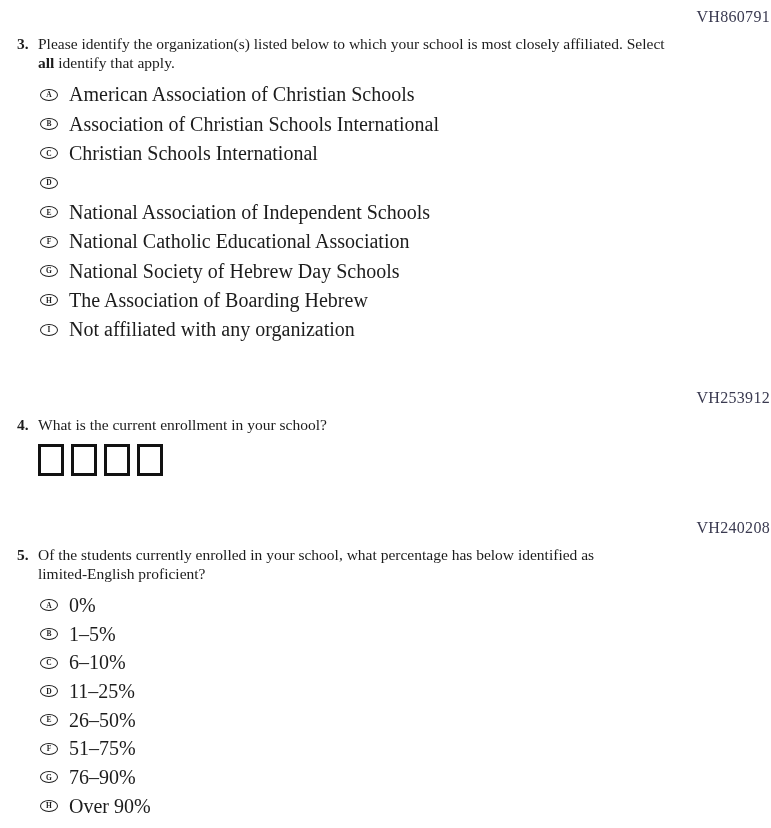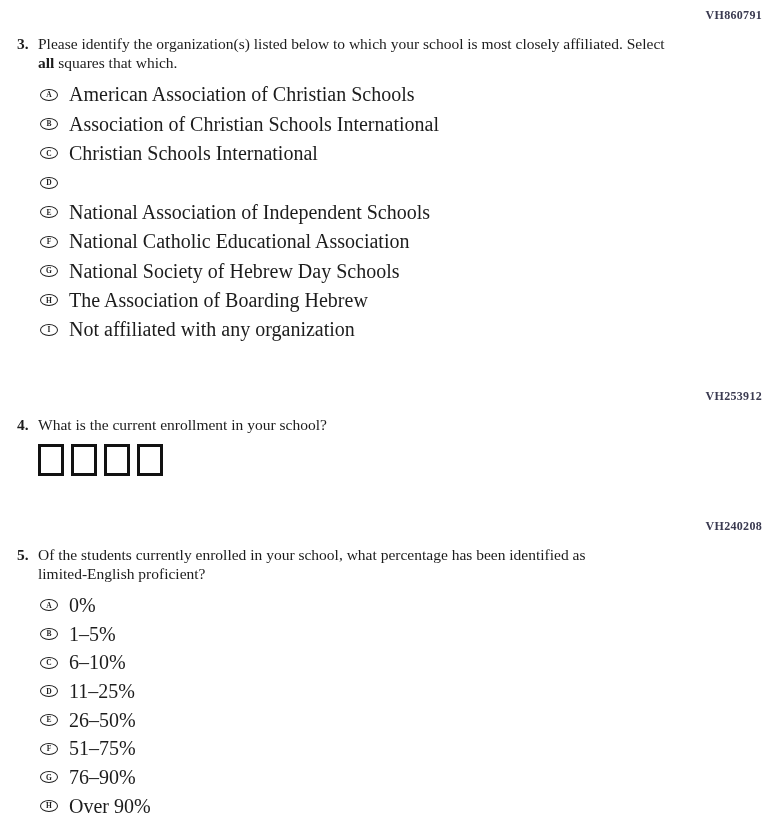--- a/index.html
+++ b/index.html
@@ -2,21 +2,21 @@
 <html><head>
 <meta charset="utf-8">
 <style>
   html,body{margin:0;padding:0;}
   body{
     width:771px;height:828px;position:relative;background:#ffffff;
     font-family:"Liberation Serif", serif;color:#1c1c1c;
     -webkit-font-smoothing:antialiased;
   }
   .code{
-    position:absolute;right:9px;font-size:12px;font-weight:700;
+    position:absolute;right:1px;font-size:16px;font-weight:400;
     color:#3a3a50;letter-spacing:0.3px;
   }
   .q{position:absolute;left:17px;width:700px;}
   .q-head{display:flex;align-items:flex-start;}
   .q-num{font-weight:700;font-size:15.5px;width:21px;flex:0 0 21px;line-height:19px;}
   .q-text{font-size:15.5px;line-height:19px;max-width:655px;font-family:Liberation Serif, serif;}
   .bold{font-weight:700;}
   .opts{margin-top:8px;margin-left:23px;}
   .opt{display:flex;align-items:center;height:29.4px;cursor:pointer;}
   .q5 .opt{height:28.7px;}
@@ -37,21 +37,21 @@
 <body>
 
 <div class="code" style="top:8px;">VH860791</div>
 <div class="code" style="top:389px;">VH253912</div>
 <div class="code" style="top:519px;">VH240208</div>
 
 <div class="q" style="top:34px;">
   <div class="q-head">
     <div class="q-num">3.</div>
     <div class="q-text"><span>Please identify the organization(s) listed below to which your school is most closely affiliated. Select</span><br>
-      <span class="bold">all</span><span> squares that which.</span>
+      <span class="bold">all</span><span> identify that apply.</span>
     </div>
   </div>
   <div class="opts">
     <div class="opt">
       <div class="bubble">
           <span>A</span>
         </div>
       <div class="opt-label">American Association of Christian Schools</div>
     </div>
     <div class="opt">
@@ -113,21 +113,21 @@
     <div class="digit-box"></div>
     <div class="digit-box"></div>
     <div class="digit-box"></div>
     <div class="digit-box"></div>
   </div>
 </div>
 
 <div class="q q5" style="top:545px;">
   <div class="q-head">
     <div class="q-num">5.</div>
-    <div class="q-text"><span>Of the students currently enrolled in your school, what percentage has been identified as</span><br>
+    <div class="q-text"><span>Of the students currently enrolled in your school, what percentage has below identified as</span><br>
       <span>limited-English proficient?</span>
     </div>
   </div>
   <div class="opts">
     <div class="opt">
       <div class="bubble">
           <span>A</span>
         </div>
       <div class="opt-label">0%</div>
     </div>

